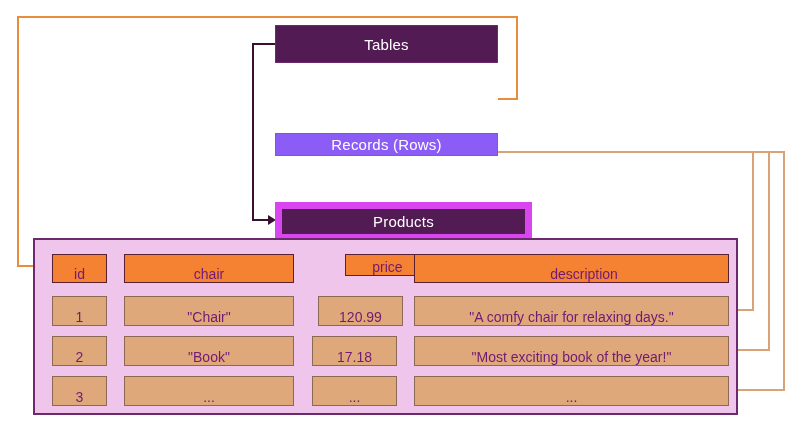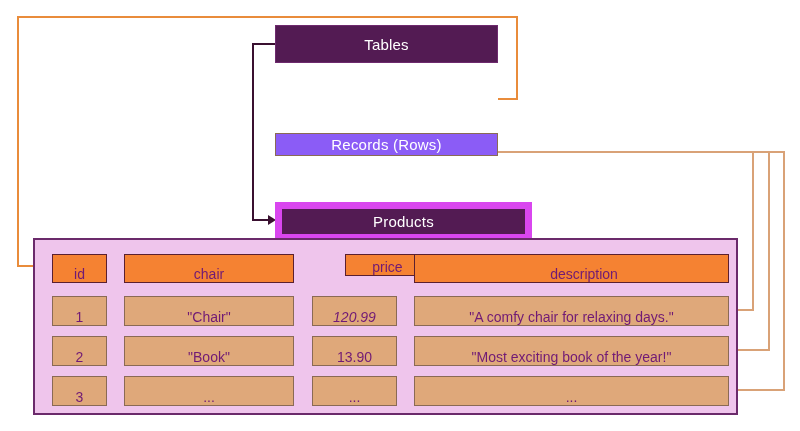--- a/index.html
+++ b/index.html
@@ -176,35 +176,35 @@
     <div class="cell header" style="left:379px; top:14px; width:315px; height:29px;padding-left:25px;">
       <span>description</span>
     </div>
 
     <div class="cell data" style="left:17px; top:56px; width:55px; height:30px;">
       <span>1</span>
     </div>
     <div class="cell data" style="left:89px; top:56px; width:170px; height:30px;">
       <span>"Chair"</span>
     </div>
-    <div class="cell data" style="left:277px; top:56px; width:85px; height:30px;font-style:italic;">
+    <div class="cell data" style="left:283px; top:56px; width:85px; height:30px;">
       <span>120.99</span>
     </div>
     <div class="cell data" style="left:379px; top:56px; width:315px; height:30px;">
       <span>"A comfy chair for relaxing days."</span>
     </div>
 
     <div class="cell data" style="left:17px; top:96px; width:55px; height:30px;">
       <span>2</span>
     </div>
     <div class="cell data" style="left:89px; top:96px; width:170px; height:30px;">
       <span>"Book"</span>
     </div>
     <div class="cell data" style="left:277px; top:96px; width:85px; height:30px;">
-      <span>13.90</span>
+      <span>17.18</span>
     </div>
     <div class="cell data" style="left:379px; top:96px; width:315px; height:30px;">
       <span>"Most exciting book of the year!"</span>
     </div>
 
     <div class="cell data" style="left:17px; top:136px; width:55px; height:30px;">
       <span>3</span>
     </div>
     <div class="cell data" style="left:89px; top:136px; width:170px; height:30px;">
       <span>...</span>

